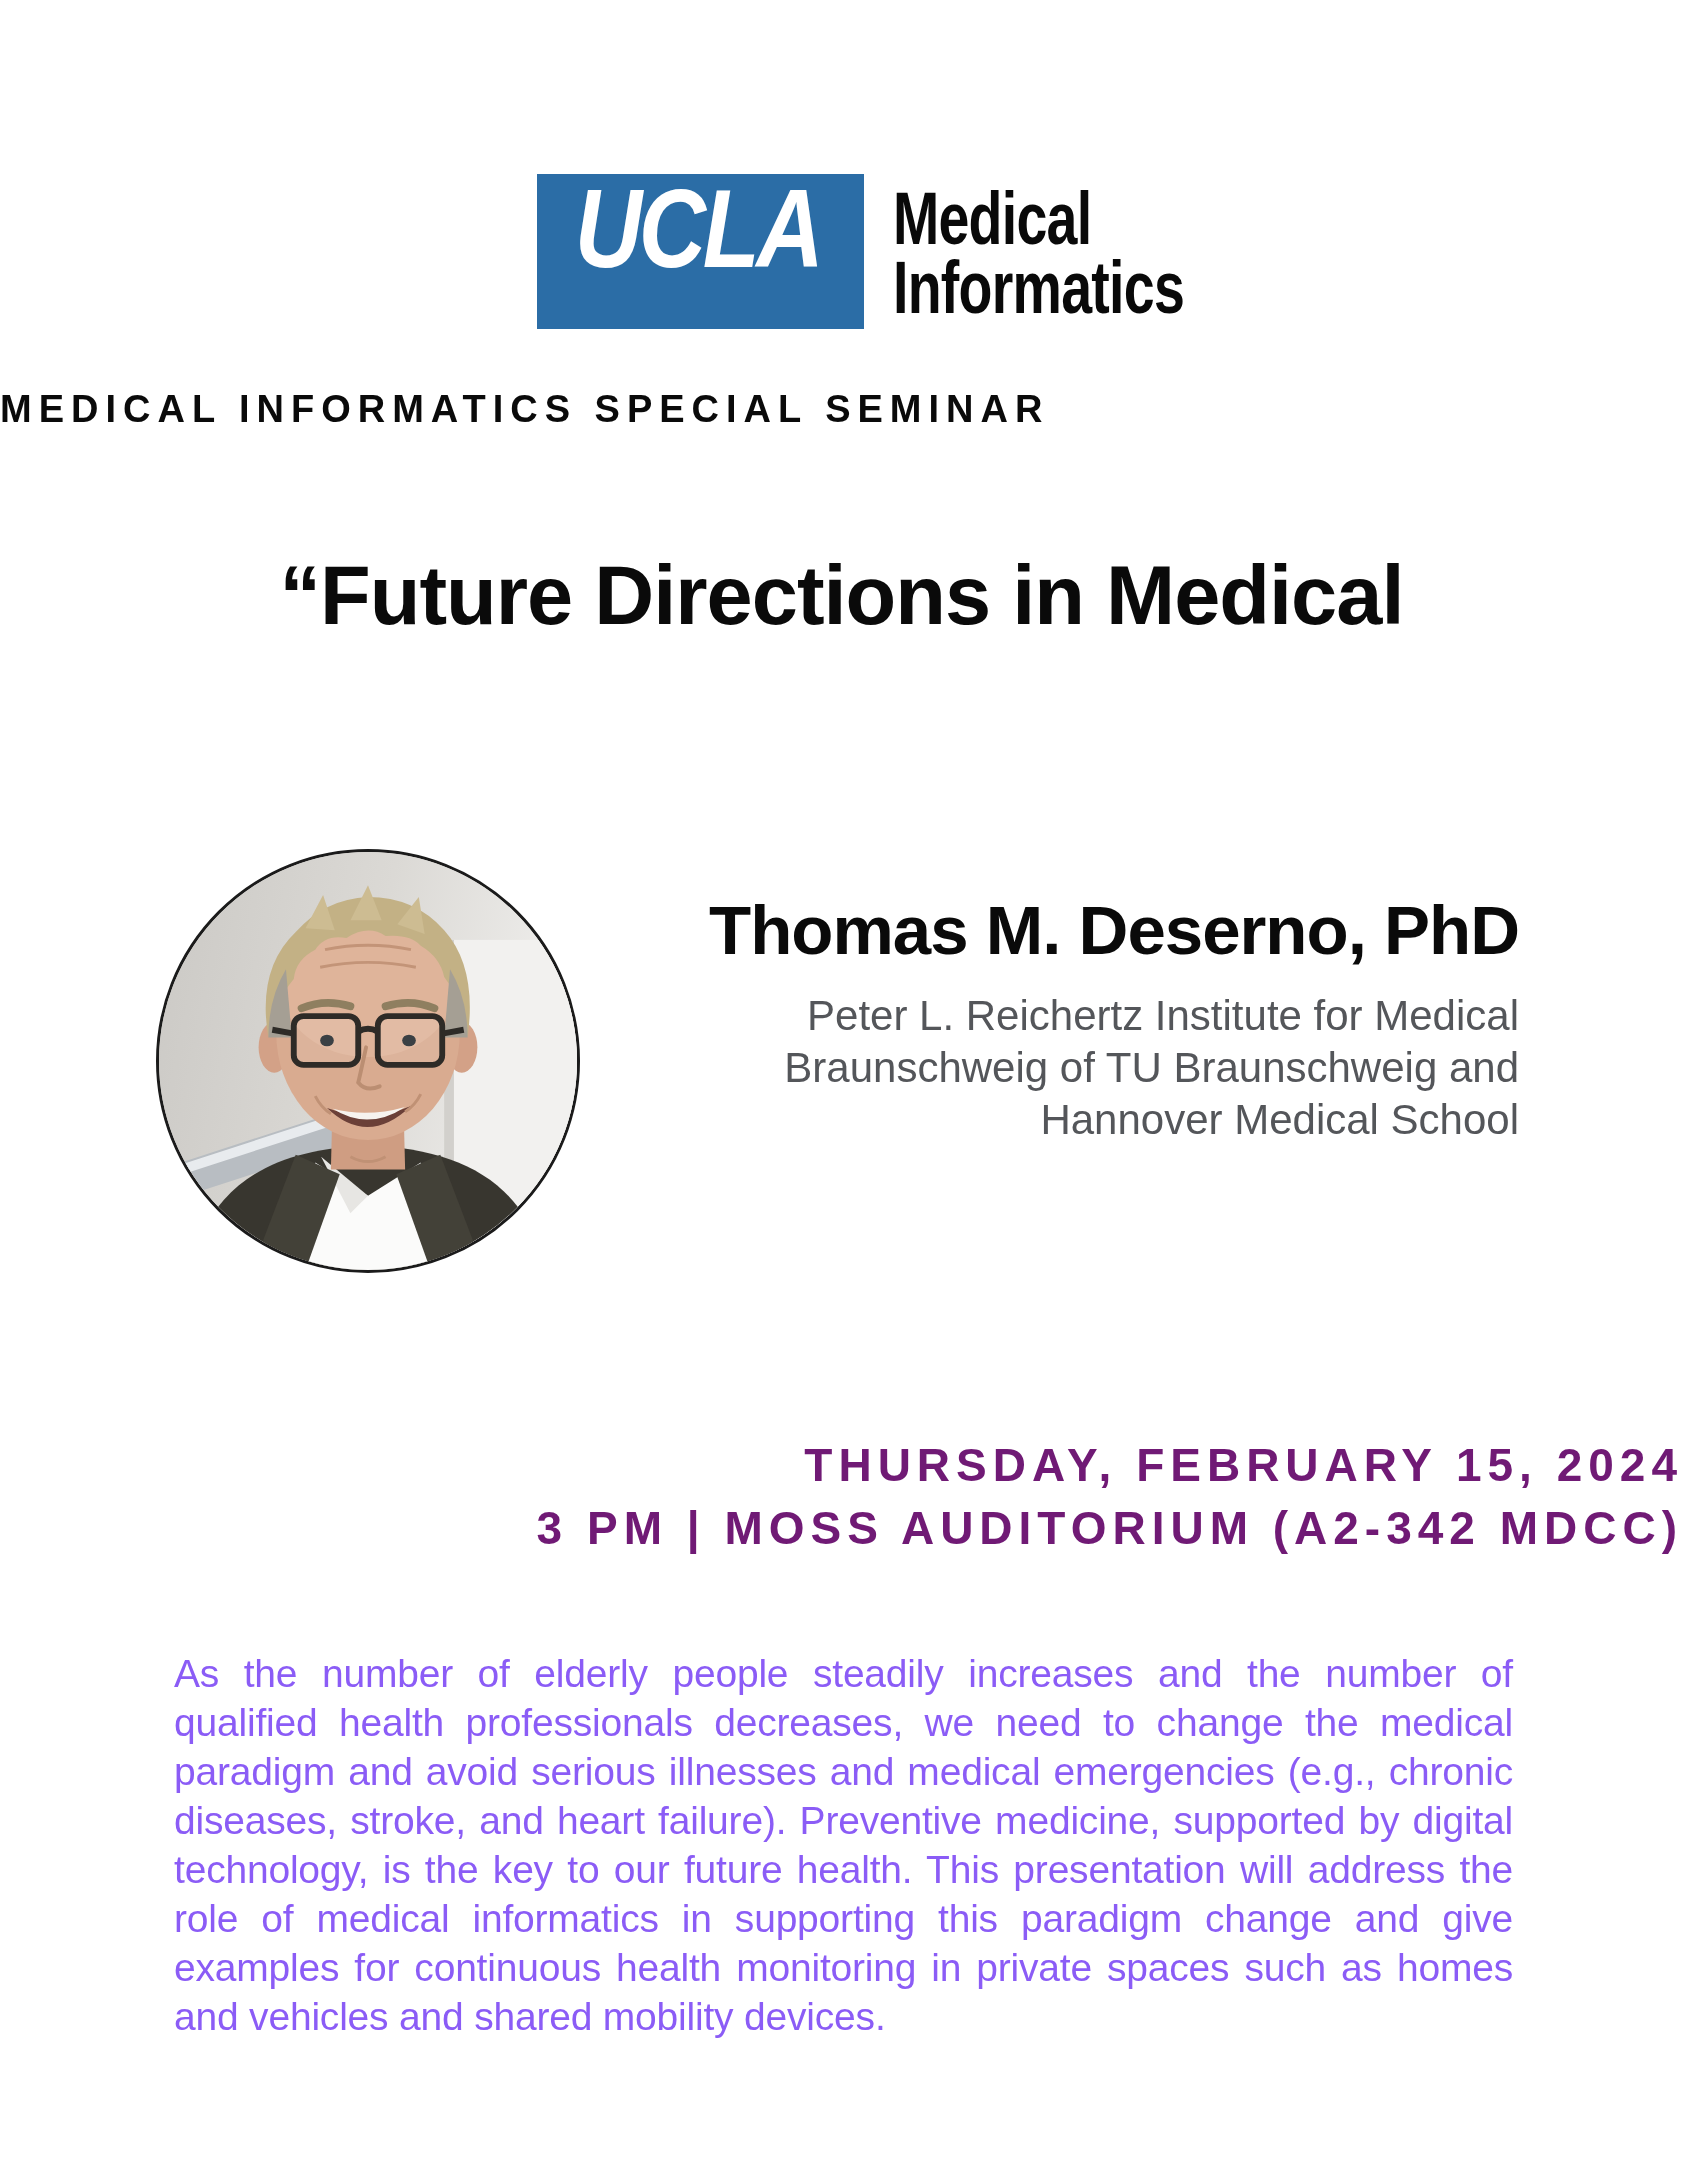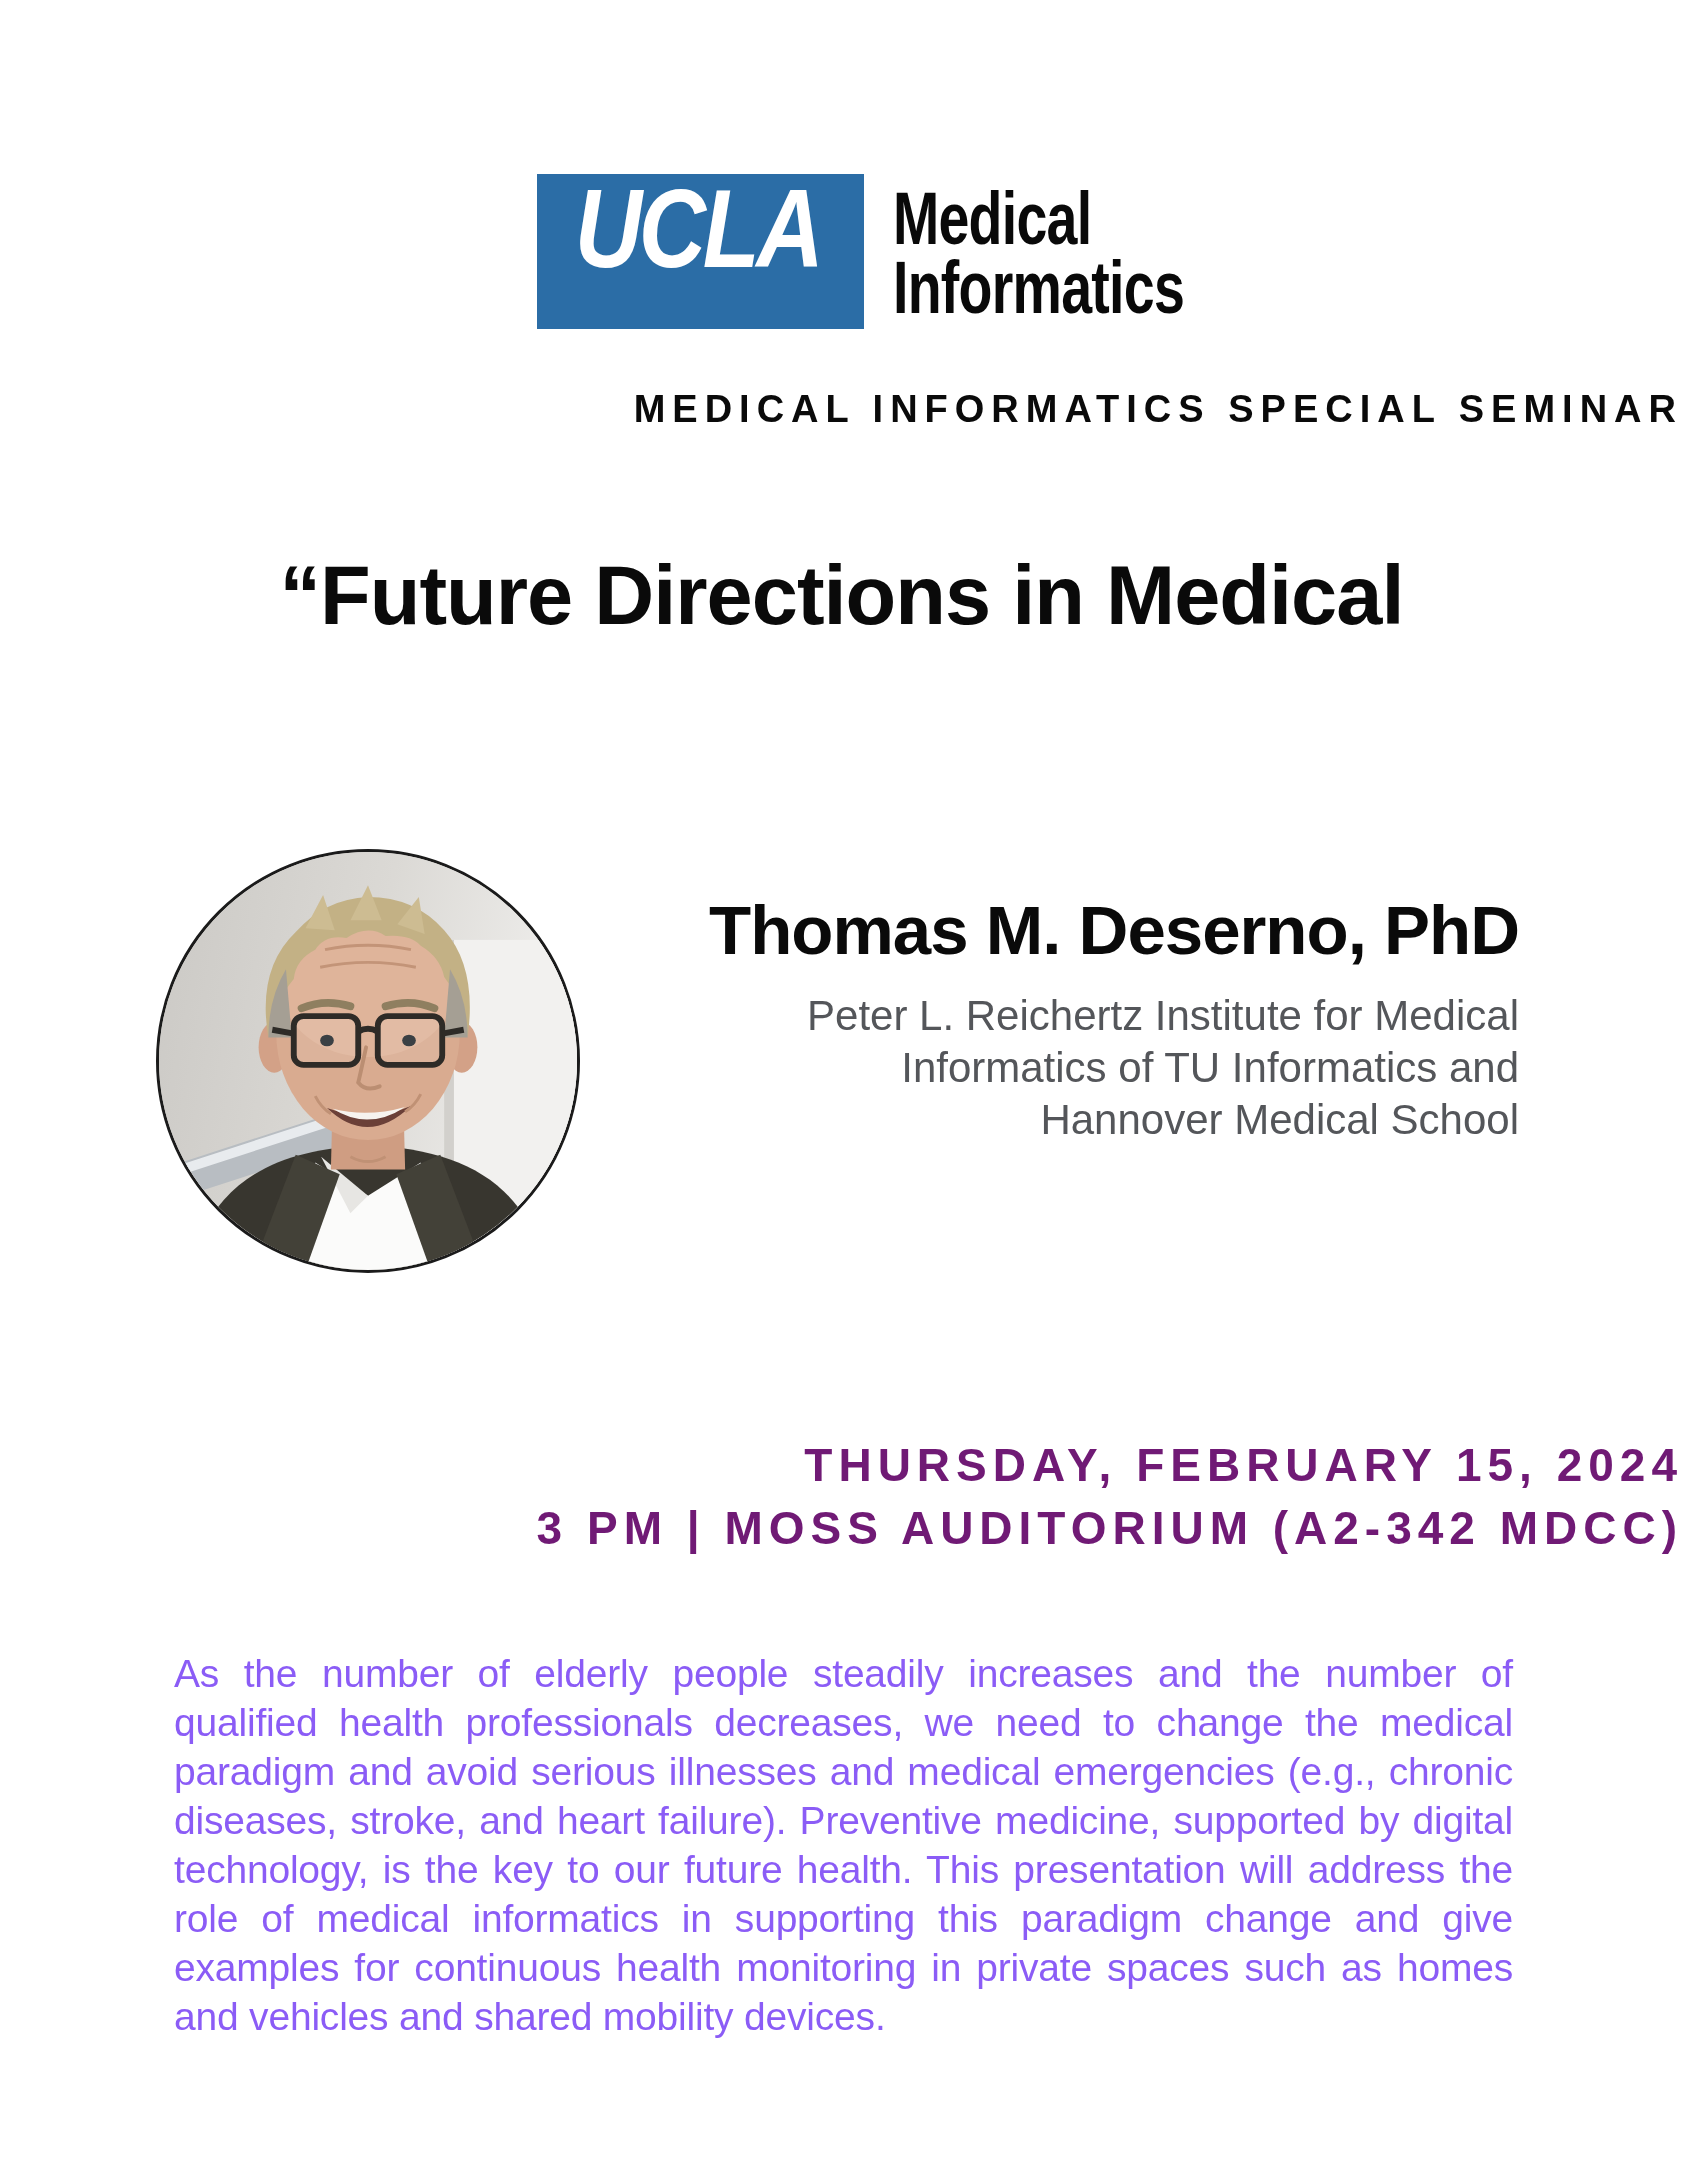--- a/index.html
+++ b/index.html
@@ -22,21 +22,21 @@
     position: absolute; left: 893px; top: 184px;
     font-weight: 700; font-size: 75px; line-height: 69px;
     color: #090909; letter-spacing: -1px;
     transform: scaleX(0.74); transform-origin: left top;
     white-space: nowrap;
   }
 
   
   .kicker {
     position: absolute; left: 0; top: 388px; width: 1683px;
-    text-align: right; font-weight: 700; font-size: 38px;
+    text-align: left; font-weight: 700; font-size: 38px;
     letter-spacing: 7px; color: #0a0a0a; white-space: nowrap;
   }
 
   
   .title {
     position: absolute; left: 0; top: 543px; width: 1683px;
     text-align: center; font-weight: 700; font-size: 83px;
     line-height: 105px; color: #0a0a0a; letter-spacing: -1px;
   }
 
@@ -158,21 +158,21 @@
     <path d="M 160 250 Q 166 262 176 268" stroke="#c09175" stroke-width="3" fill="none"></path>
     <path d="M 268 248 Q 262 260 252 266" stroke="#c09175" stroke-width="3" fill="none"></path>
 
     <path d="M 196 312 Q 214 322 232 312" stroke="#c09175" stroke-width="3" fill="none"></path>
   </svg>
 </div>
 
 <div class="speaker-name">Thomas M. Deserno, PhD</div>
 <div class="speaker-affil">
   <div>Peter L. Reichertz Institute for Medical</div>
-  <div>Informatics of TU Informatics and</div>
+  <div>Braunschweig of TU Braunschweig and</div>
   <div>Hannover Medical School</div>
 </div>
 
 <div class="event">
   <div>THURSDAY, FEBRUARY 15, 2024</div>
   <div>3 PM | MOSS AUDITORIUM (A2-342 MDCC)</div>
 </div>
 
 <div class="abstract">As the number of elderly people steadily increases and the number of qualified health professionals decreases, we need to change the medical paradigm and avoid serious illnesses and medical emergencies (e.g., chronic diseases, stroke, and heart failure). Preventive medicine, supported by digital technology, is the key to our future health. This presentation will address the role of medical informatics in supporting this paradigm change and give examples for continuous health monitoring in private spaces such as homes and vehicles and shared mobility devices.</div>
 

